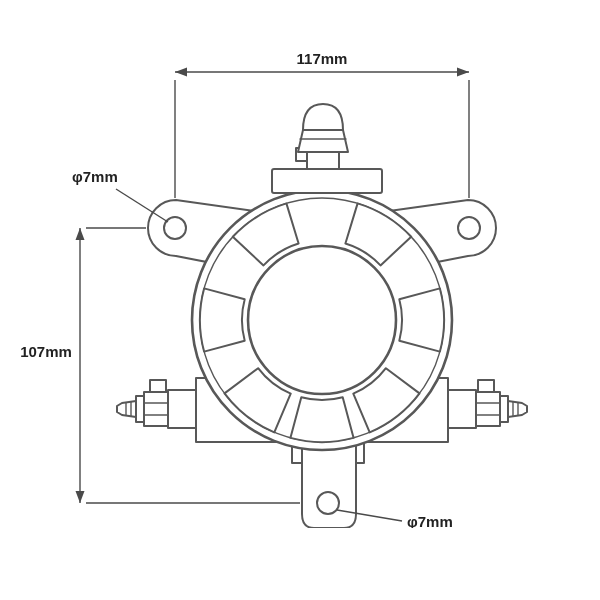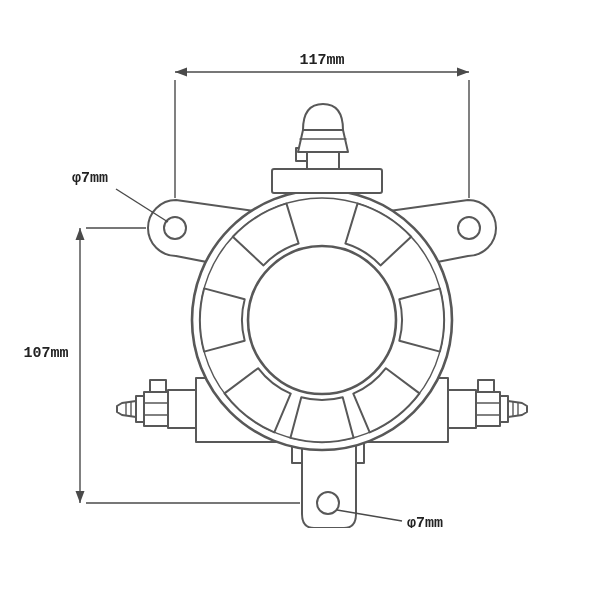--- a/index.html
+++ b/index.html
@@ -1,18 +1,18 @@
 <!DOCTYPE html>
 <html><head>
 <meta charset="utf-8">
 <style>
   html,body{margin:0;padding:0;background:#fff;}
   .canvas{
     width:600px;height:528px;position:relative;background:#ffffff;
-    font-family:Liberation Mono, monospace;
+    font-family:Liberation Sans, sans-serif;
     overflow:hidden;
   }
   svg{display:block;}
   .part{fill:#ffffff;stroke:#585858;stroke-width:2;stroke-linejoin:round;stroke-linecap:round;}
   .part-thin{fill:none;stroke:#585858;stroke-width:1.4;stroke-linecap:round;}
   .part-bold{fill:#ffffff;stroke:#585858;stroke-width:2.6;}
   .wedge{fill:#ffffff;stroke:#585858;stroke-width:2;stroke-linejoin:round;}
   .dim{stroke:#4a4a4a;stroke-width:1.4;fill:none;}
   .dim-arrow{fill:#4a4a4a;stroke:none;}
   .dim-text{fill:#222222;font-size:15px;font-weight:bold;}

